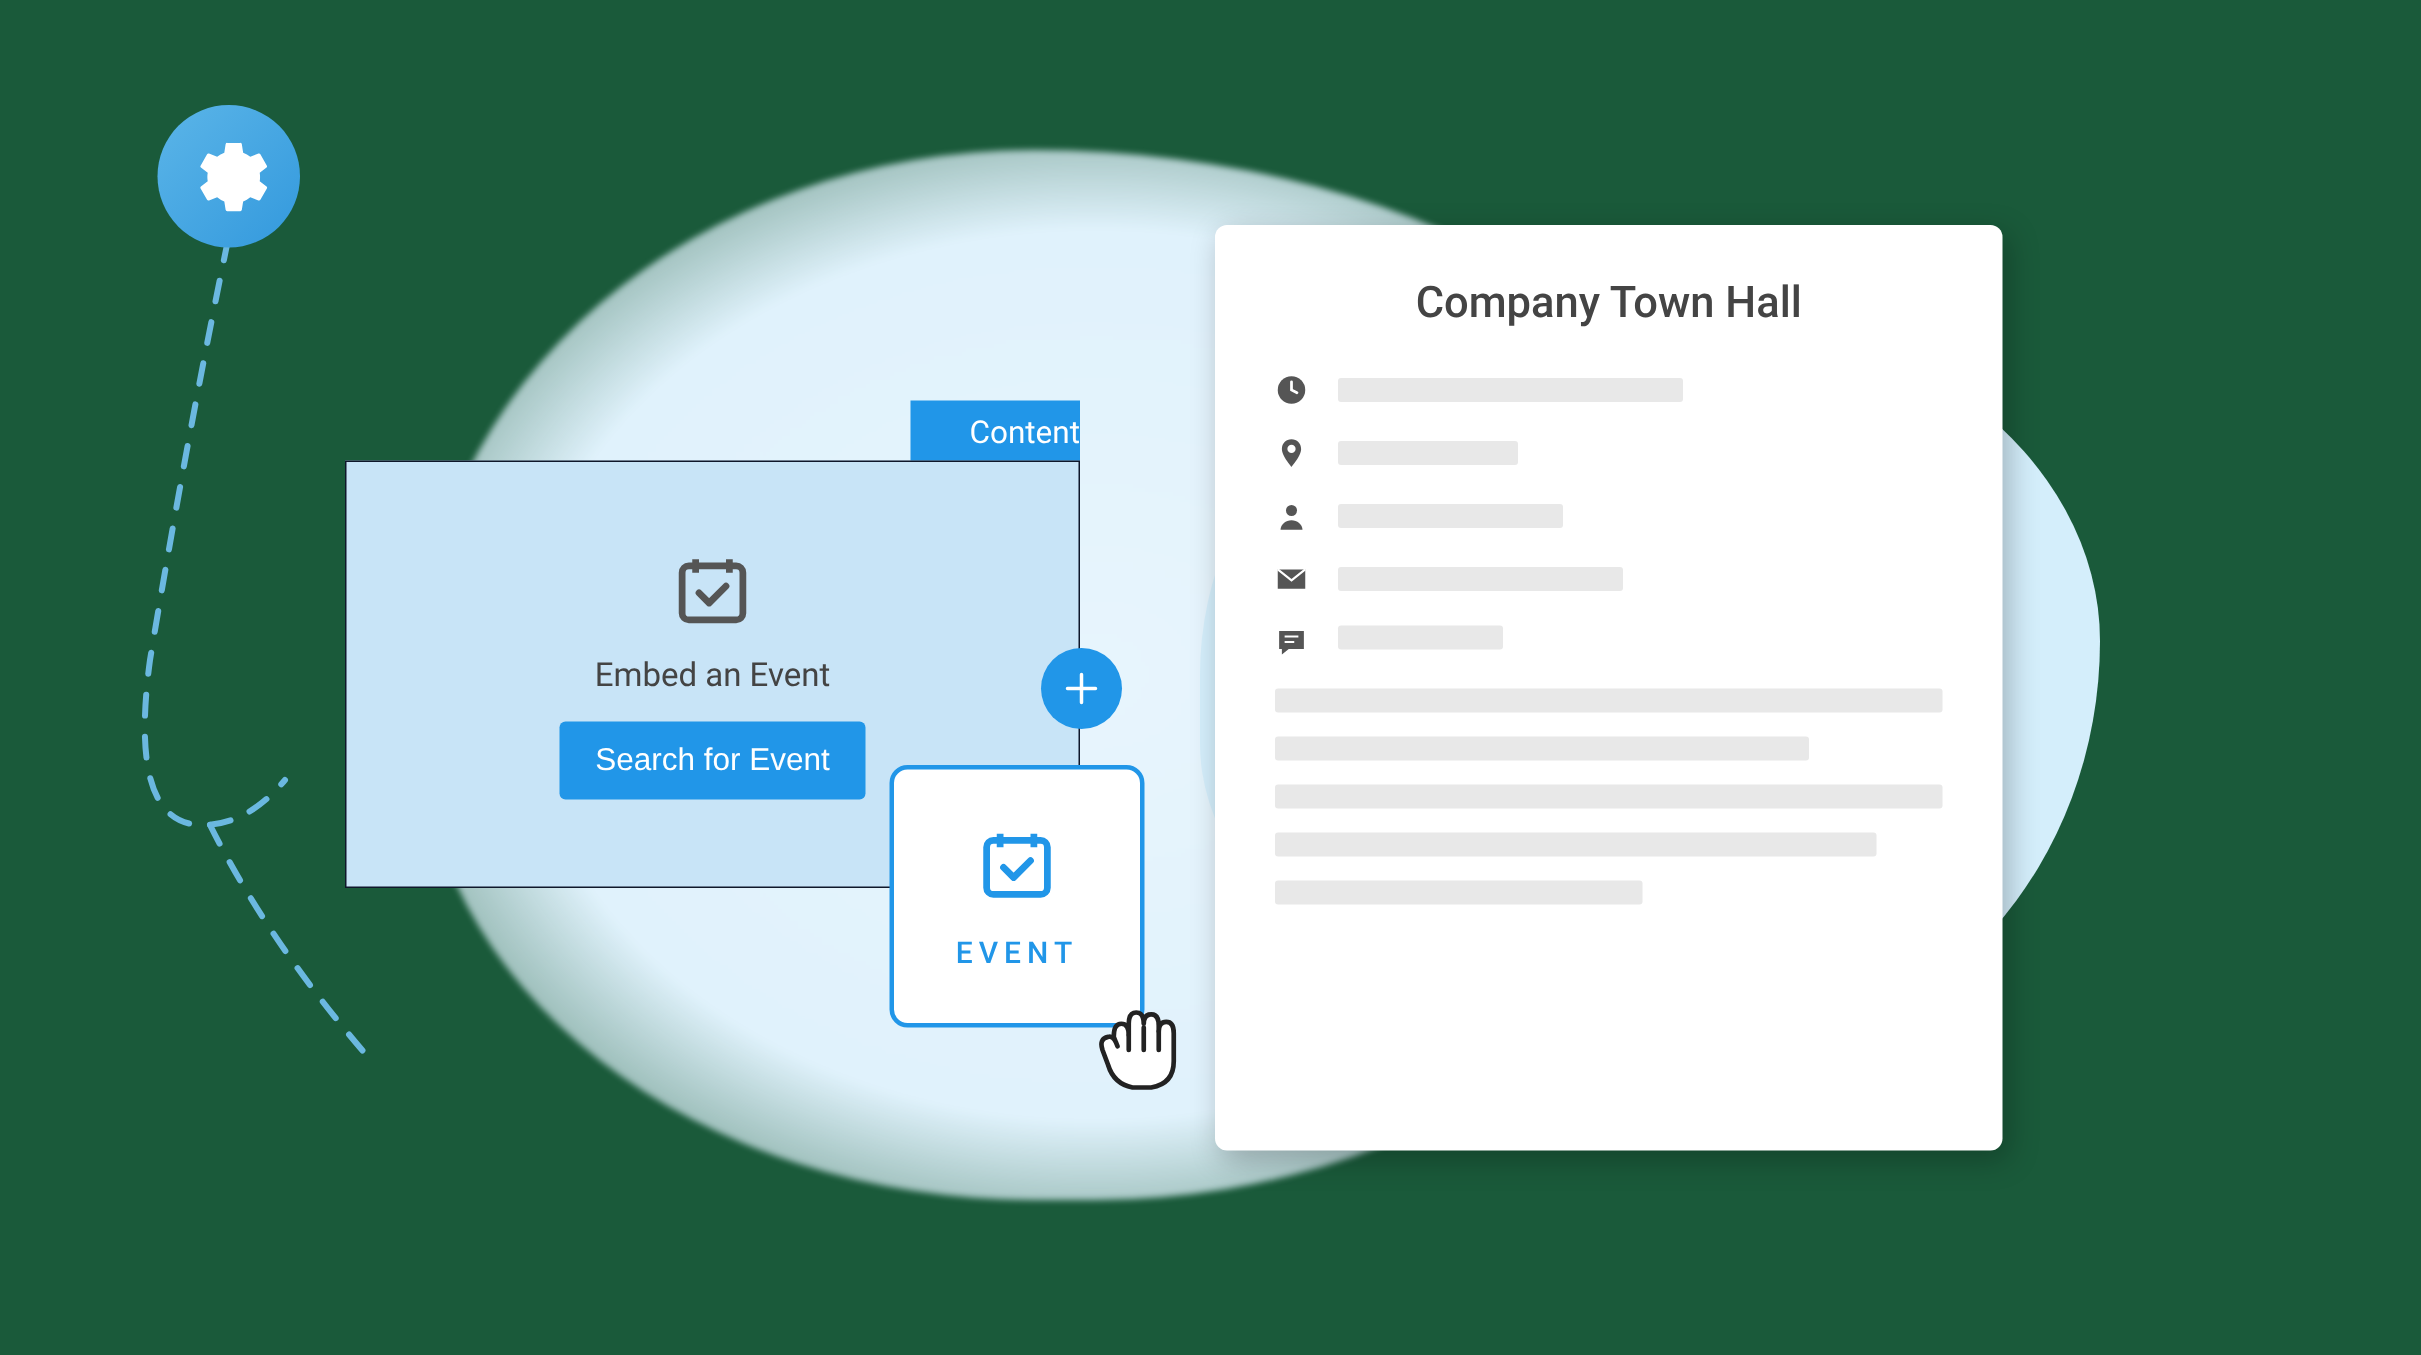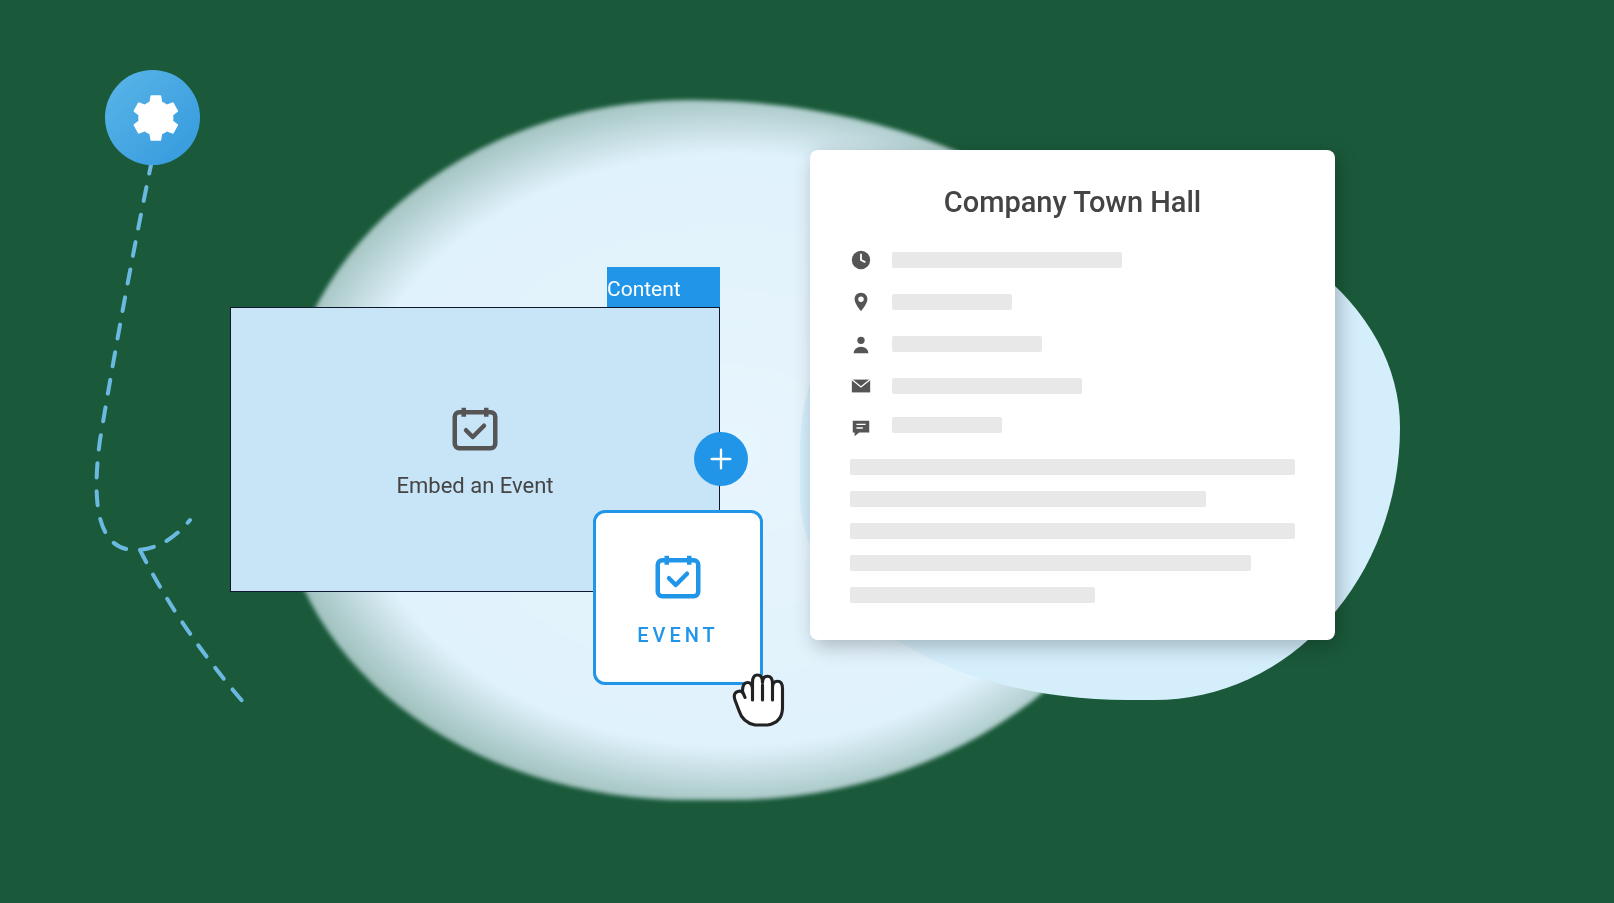--- a/index.html
+++ b/index.html
@@ -68,21 +68,21 @@
       position: absolute;
       left: 607px;
       top: 267px;
       width: 113px;
       height: 43px;
       background: #2196e8;
       color: #fff;
       font-size: 21px;
       display: flex;
       align-items: center;
-      justify-content: flex-start;
+      justify-content: flex-end;
     }
     .calendar-icon-gray {
       color: #555;
     }
     .embed-label {
       font-size: 22px;
       color: #444;
     }
     .search-btn {
       background: #2196e8;
@@ -129,21 +129,21 @@
     .grab-cursor {
       position: absolute;
       left: 720px;
       top: 660px;
     }
     .details-card {
       position: absolute;
       left: 810px;
       top: 150px;
       width: 525px;
-      height: 490px;
+      height: 617px;
       background: #fff;
       border-radius: 8px;
       box-shadow: 4px 6px 20px rgba(0,0,0,0.25);
       padding: 35px 40px;
     }
     .details-title {
       font-size: 29px;
       color: #444;
       text-align: center;
       margin-bottom: 30px;
@@ -194,20 +194,23 @@
   <span>Content</span>
 </div>
 
 <div class="content-block">
   <svg class="calendar-icon-gray" width="54" height="54" viewBox="0 0 24 24" fill="none" stroke="currentColor" stroke-width="2">
     <rect x="3" y="5" width="18" height="16" rx="2"></rect>
     <path d="M7 3v4M17 3v4"></path>
     <path d="M8 13l3 3 5-5" stroke-linecap="round" stroke-linejoin="round"></path>
   </svg>
   <div class="embed-label">Embed an Event</div>
+  <button class="search-btn">
+    <span>Search for Event</span>
+  </button>
 </div>
 
 <div class="plus-badge">
   <svg width="28" height="28" viewBox="0 0 24 24" stroke="#fff" stroke-width="2" stroke-linecap="round">
     <path d="M12 4v16M4 12h16"></path>
   </svg>
 </div>
 
 <div class="event-card">
   <svg width="54" height="54" viewBox="0 0 24 24" fill="none" stroke="#2196e8" stroke-width="2">

